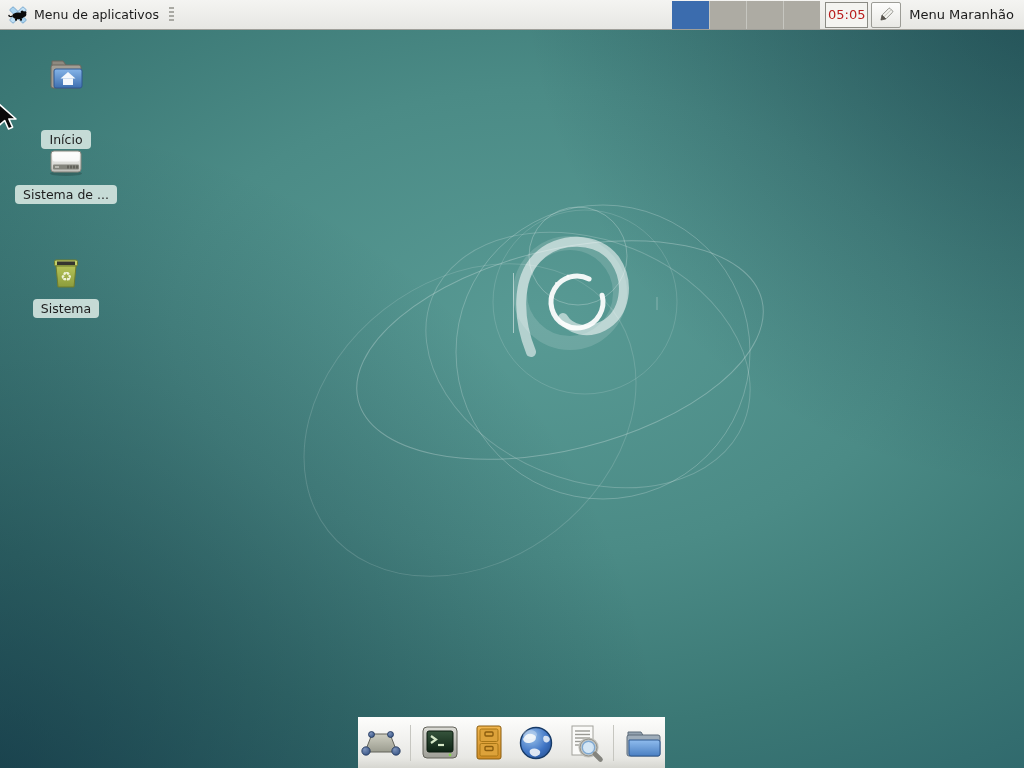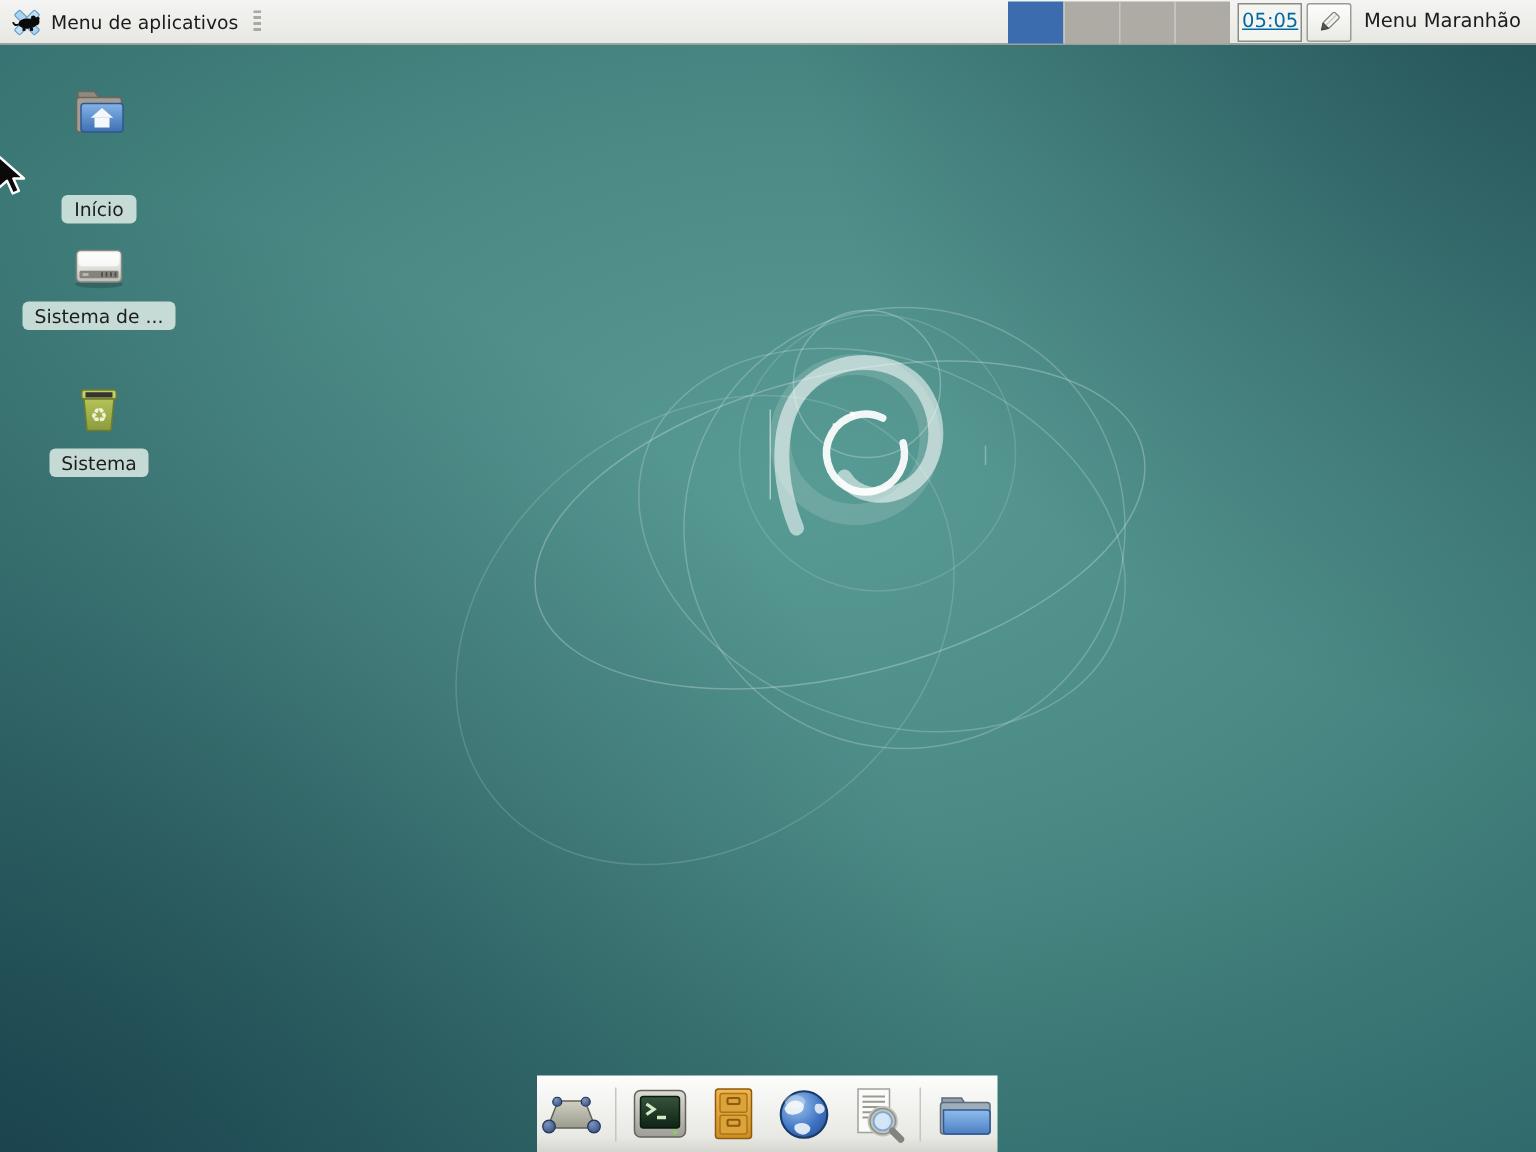--- a/index.html
+++ b/index.html
@@ -23,34 +23,34 @@
   .menu-button { display:flex; align-items:center; height:28px; padding:0 5px; gap:5px; }
   .menu-label { font-size:12.5px; color:#1b1b1b; white-space:nowrap; }
   .grip { width:5px; height:15px; margin-left:5px;
           background:repeating-linear-gradient(to bottom,#a9a9a3 0 2px, transparent 2px 4px); }
   .panel-right { margin-left:auto; display:flex; align-items:center; height:100%; }
   .pager { display:flex; height:28px; margin-top:1px; }
   .ws { width:37px; height:28px; background:#adaba3; border-left:1px solid #c6c6c0; }
   .ws.active { background:#3b6cae; border-left:none; }
   .clock { min-width:43px; height:26px; margin:0 3px 0 5px; border:1px solid #8b8b85;
            background:#f4f4f1; display:flex; align-items:center; justify-content:center;
-           font-size:13px; color:#0369a1;text-decoration:underline; }
+           font-size:13px; color:#b91c1c; }
   .pen-button { width:30px; height:26px; border:1px solid #9c9c96; border-radius:2px;
                 background:linear-gradient(#fdfdfc,#e9e9e5);
                 display:flex; align-items:center; justify-content:center; margin-right:6px; }
   .username { font-size:13px; color:#1b1b1b; margin:0 8px 0 2px; white-space:nowrap; }
 
   
   #wallpaper { position:absolute; left:0; top:30px; z-index:1; }
 
   
   .desktop-icon { position:absolute; z-index:5; width:110px;
                   display:flex; flex-direction:column; align-items:center; }
   #di-home { left:11px; top:56px;gap:31px; }
-  #di-filesystem { left:11px; top:158px; }
+  #di-filesystem { left:11px; top:142px; }
   #di-trash { left:11px; top:256px; }
   .di-img { height:36px; display:flex; align-items:flex-end; }
   .di-label { margin-top:7px; font-size:12.5px; color:#1d1d1d;
               background:rgba(216,232,227,.88); padding:2px 8px;
               border-radius:4px; white-space:nowrap; }
 
   
   .dock { position:absolute; left:358px; top:717px; width:307px; height:51px; z-index:20;
           background:linear-gradient(#fdfdfc,#e8e8e4 80%,#d6d6d0);
           display:flex; align-items:center; justify-content:center; gap:4px; }

